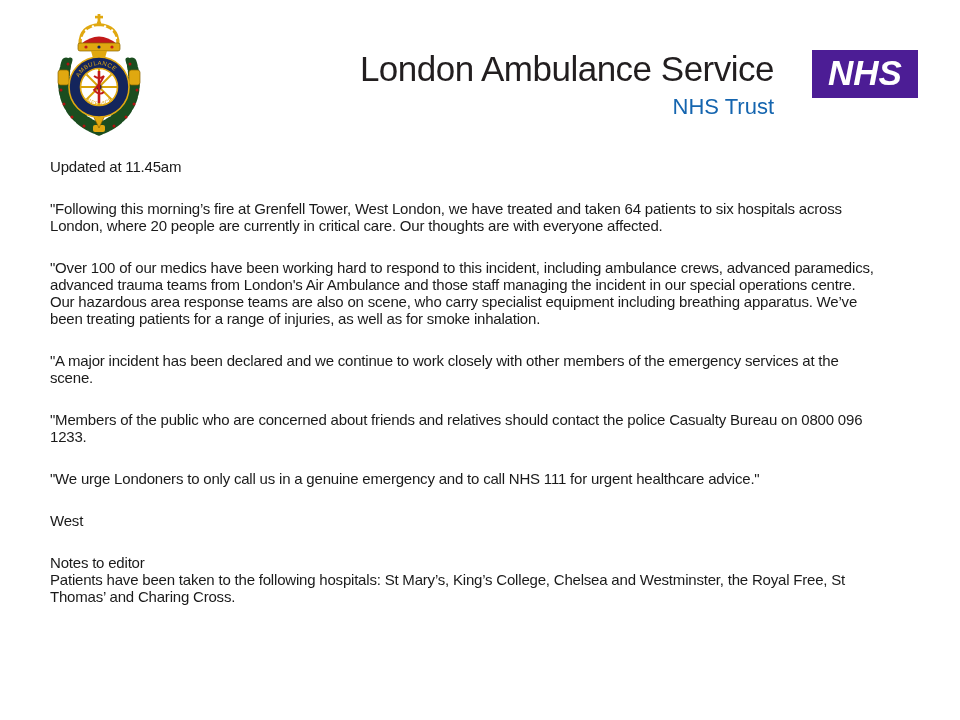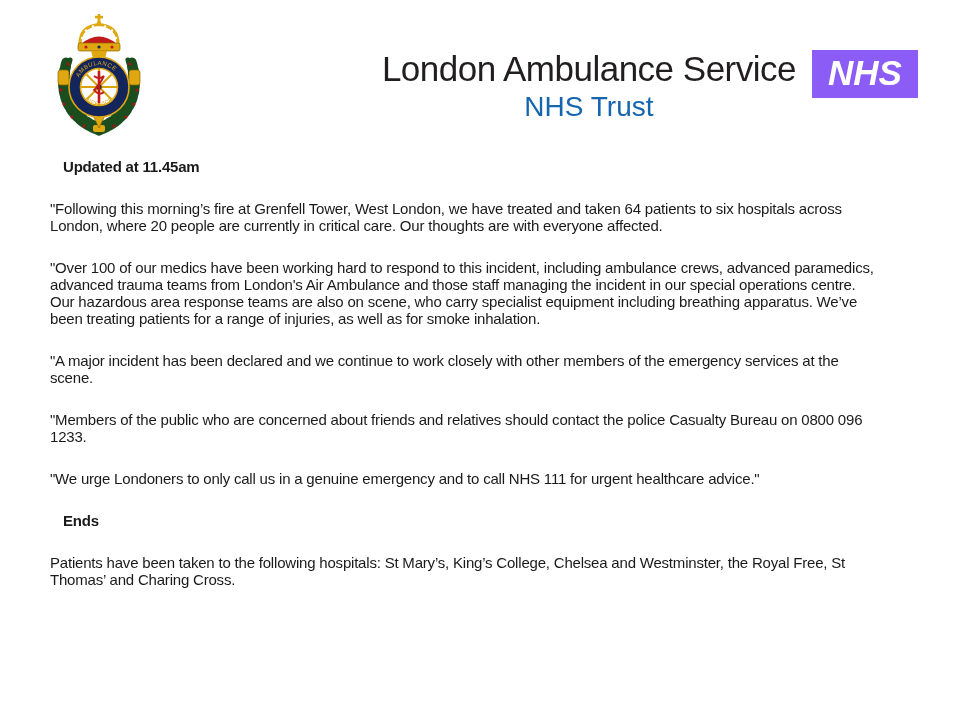--- a/index.html
+++ b/index.html
@@ -7,52 +7,52 @@
     position:relative;
     width:960px;height:720px;
     background:#ffffff;
     font-family:"Liberation Sans", sans-serif;
     color:#1a1a1a;
     overflow:hidden;
   }
   
   .crest{position:absolute;left:55px;top:13px;width:88px;height:124px;}
   .title-block{
-    position:absolute;top:50px;right:164px;
-    text-align:center;
+    position:absolute;top:50px;right:186px;
+    text-align:right;
   }
   .org-title{
     font-size:35px;line-height:38px;
     letter-spacing:-0.5px;
     color:#221e1f;font-weight:400;
     white-space:nowrap;
   }
   .nhs-trust{
     margin-top:7px;
-    font-size:28px;line-height:24px;
+    font-size:22px;line-height:24px;
     color:#1565af;font-weight:400;
   }
   .nhs-logo{
     position:absolute;left:812px;top:50px;
     width:106px;height:48px;
-    background:#8b5cf6;
+    background:#4c1d95;
     display:flex;align-items:center;justify-content:center;
   }
   .nhs-logo span{
     color:#ffffff;font-weight:bold;font-style:italic;
     font-size:35px;letter-spacing:0px;
     transform:translateY(-1px);
   }
   
   .content{
     position:absolute;left:50px;top:158px;width:830px;
     font-size:15px;line-height:17px;letter-spacing:-0.2px;
   }
   .content p{margin:0 0 25px 0;}
-  .content p.bold{font-weight:bold;margin-left:13px;}
+  .content p.bold{font-weight:normal;}
   .content p.tight{margin-bottom:0;}
   .content p.tight2{margin-bottom:13px;}
 </style>
 </head>
 <body>
 
 <div class="page">
 
   <div class="crest">
     <svg viewBox="0 0 88 122" width="88" height="124" aria-hidden="true">
@@ -143,17 +143,18 @@
     <span>NHS</span>
   </div>
 
   <div class="content">
     <p class="bold">Updated at 11.45am</p>
     <p>"Following this morning’s fire at Grenfell Tower, West London, we have treated and taken 64 patients to six hospitals across London, where 20 people are currently in critical care. Our thoughts are with everyone affected.</p>
     <p>"Over 100 of our medics have been working hard to respond to this incident, including ambulance crews, advanced paramedics, advanced trauma teams from London's Air Ambulance and those staff managing the incident in our special operations centre. Our hazardous area response teams are also on scene, who carry specialist equipment including breathing apparatus. We’ve been treating patients for a range of injuries, as well as for smoke inhalation.</p>
     <p>"A major incident has been declared and we continue to work closely with other members of the emergency services at the scene.</p>
     <p>"Members of the public who are concerned about friends and relatives should contact the police Casualty Bureau on 0800 096 1233.</p>
     <p>"We urge Londoners to only call us in a genuine emergency and to call NHS 111 for urgent healthcare advice."</p>
-    <p class="bold">Ends</p>
+    <p class="bold">West</p>
+    <p class="bold tight">Notes to editor</p>
     <p class="tight2">Patients have been taken to the following hospitals: St Mary’s, King’s College, Chelsea and Westminster, the Royal Free, St Thomas’ and Charing Cross.</p>
   </div>
 
 </div>
 
 </body></html>

